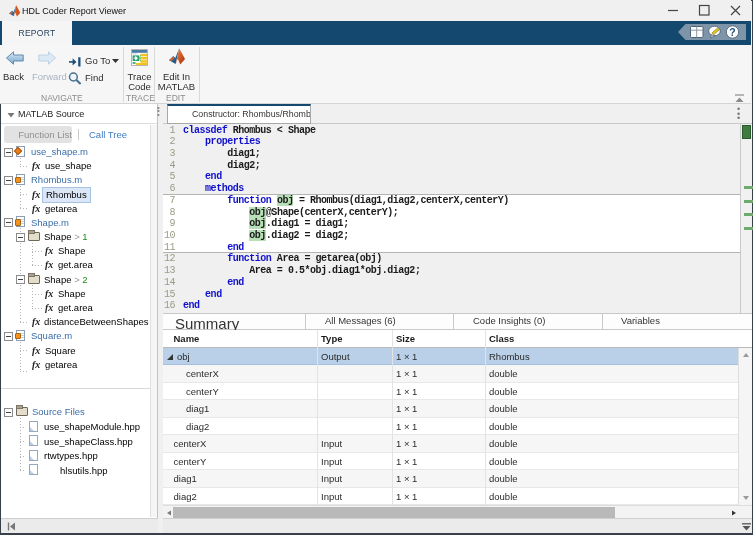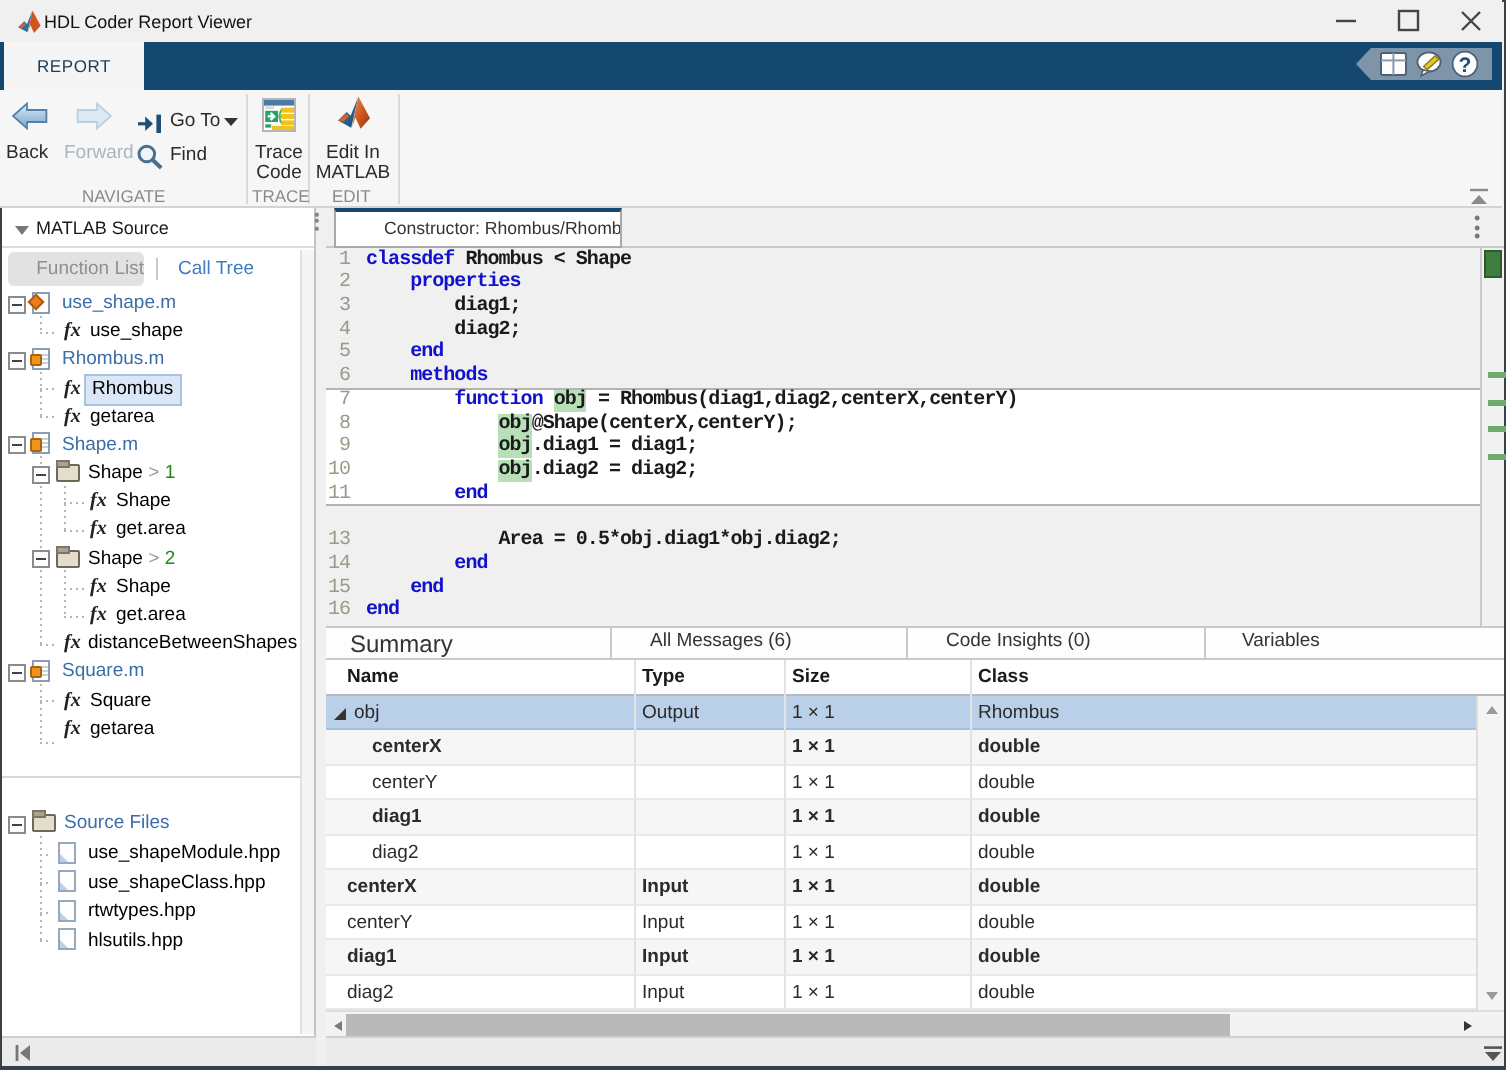--- a/index.html
+++ b/index.html
@@ -51,21 +51,21 @@
   .cline { position:absolute; left:0; height:11.72px; width:577px; white-space:pre; line-height:11.72px; }
   .lnum { position:absolute; left:0; width:12px; text-align:right; color:#9a9a86; font-weight:normal; }
   .ctext { position:absolute; left:20px; color:#1a1a1a; }
   .kw { color:#1111cc; }
   .objhl { background:#b8e0b8; }
   #whiteband { position:absolute; left:0; top:70.4px; width:577px; height:58.6px; background:#fff; border-top:1px solid #b3b3b3; border-bottom:1px solid #b3b3b3; }
   #code-scroll { position:absolute; left:577px; top:20px; width:12px; height:189px; background:#f1f1f1; border-left:1px solid #c9c9c9; }
   
   #botpanel { position:absolute; left:163px; top:313px; width:589px; height:205px; background:#fff; }
   .drow { position:absolute; left:0; width:575px; height:17.44px; font-size:9.5px; line-height:17.4px; color:#2b2b2b; border-bottom:1px solid #e8e8e8; }
-  .stripe { background:#f6f6f6;font-weight:bold; }
+  .stripe { background:#f6f6f6; }
   .colline { position:absolute; top:17px; width:1px; height:488px; background:#e3e3e3; }
   #tbl-vscroll { position:absolute; left:575px; top:35px; width:14px; height:157px; background:#f5f5f5; border-left:1px solid #ddd; }
   #tbl-hscroll { position:absolute; left:0; top:192px; width:589px; height:13px; background:#f3f3f3; border-top:1px solid #ddd; }
   
   #br-strip { position:absolute; left:163px; top:518px; width:589px; height:15px; background:#ebebeb; border-top:1px solid #cfcfcf; }
 </style>
 </head>
 <body>
 <div id="win"></div>
 <div id="titlebar"></div>
@@ -261,21 +261,21 @@
  <div class="trow" style="top:330.5px">
       <s-ipg style="left:28px"></s-ipg>
       <span style="position:absolute;left:43px">use_shapeClass.hpp</span>
     </div>
  <div class="trow" style="top:345px">
       <s-ipg style="left:28px"></s-ipg>
       <span style="position:absolute;left:43px">rtwtypes.hpp</span>
     </div>
  <div class="trow" style="top:359.5px">
       <s-ipg style="left:28px"></s-ipg>
-      <span style="position:absolute;left:43px">hlsutils.hpp</span>
+      <span style="position:absolute;left:59px">hlsutils.hpp</span>
     </div>
  <div class="dot-v" style="left:19px;top:51px;height:11px"></div>
  <div class="dot-h" style="left:19px;top:62px;width:9px"></div>
  <div class="dot-v" style="left:19px;top:79px;height:25px"></div>
  <div class="dot-h" style="left:19px;top:90px;width:9px"></div>
  <div class="dot-h" style="left:19px;top:104px;width:9px"></div>
  <div class="dot-v" style="left:19px;top:121px;height:97px"></div>
  <div class="dot-h" style="left:19px;top:133px;width:4px"></div>
  <div class="dot-h" style="left:19px;top:175px;width:4px"></div>
  <div class="dot-h" style="left:19px;top:218px;width:9px"></div>
@@ -306,39 +306,40 @@
   <div class="cline" style="top:12.2px"><span class="lnum">2</span><span class="ctext">    <span class="kw">properties</span></span></div>
   <div class="cline" style="top:23.9px"><span class="lnum">3</span><span class="ctext">        diag1;</span></div>
   <div class="cline" style="top:35.7px"><span class="lnum">4</span><span class="ctext">        diag2;</span></div>
   <div class="cline" style="top:47.4px"><span class="lnum">5</span><span class="ctext">    <span class="kw">end</span></span></div>
   <div class="cline" style="top:59.1px"><span class="lnum">6</span><span class="ctext">    <span class="kw">methods</span></span></div>
   <div class="cline" style="top:70.8px"><span class="lnum">7</span><span class="ctext">        <span class="kw">function</span> <span class="objhl">obj</span> = Rhombus(diag1,diag2,centerX,centerY)</span></div>
   <div class="cline" style="top:82.5px"><span class="lnum">8</span><span class="ctext">            <span class="objhl">obj</span>@Shape(centerX,centerY);</span></div>
   <div class="cline" style="top:94.3px"><span class="lnum">9</span><span class="ctext">            <span class="objhl">obj</span>.diag1 = diag1;</span></div>
   <div class="cline" style="top:106px"><span class="lnum">10</span><span class="ctext">            <span class="objhl">obj</span>.diag2 = diag2;</span></div>
   <div class="cline" style="top:117.7px"><span class="lnum">11</span><span class="ctext">        <span class="kw">end</span></span></div>
+  <div class="cline" style="top:129.4px"><span class="lnum">12</span><span class="ctext">        <span class="kw">function</span> Area = getarea(obj)</span></div>
   <div class="cline" style="top:141.1px"><span class="lnum">13</span><span class="ctext">            Area = 0.5*obj.diag1*obj.diag2;</span></div>
   <div class="cline" style="top:152.9px"><span class="lnum">14</span><span class="ctext">        <span class="kw">end</span></span></div>
   <div class="cline" style="top:164.6px"><span class="lnum">15</span><span class="ctext">    <span class="kw">end</span></span></div>
   <div class="cline" style="top:176.3px"><span class="lnum">16</span><span class="ctext"><span class="kw">end</span></span></div>
  </div>
  <div id="code-scroll">
   <div class="abs" style="left:1px;top:1px;width:9px;height:14px;background:#3f7d3f;border:1px solid #2d5a2d"></div>
   <div class="abs" style="left:3px;top:62px;width:9px;height:3px;background:#6faa6f"></div>
   <div class="abs" style="left:3px;top:76px;width:9px;height:3px;background:#6faa6f"></div>
   <div class="abs" style="left:3px;top:89px;width:9px;height:3px;background:#6faa6f"></div>
   <div class="abs" style="left:3px;top:103px;width:9px;height:3px;background:#6faa6f"></div>
  </div>
 </div>
 <div id="botpanel">
  <div class="abs" style="left:0;top:0;width:589px;height:17px;background:#fdfdfd;border-top:1px solid #c9c9c9;border-bottom:1px solid #c9c9c9"></div>
  <div class="abs" style="left:142px;top:1px;width:1px;height:15px;background:#c9c9c9"></div>
  <div class="abs" style="left:290px;top:1px;width:1px;height:15px;background:#c9c9c9"></div>
  <div class="abs" style="left:439px;top:1px;width:1px;height:15px;background:#c9c9c9"></div>
- <div class="abs" style="left:12px;top:2px;font-size:12px;color:#333">Summary</div>
+ <div class="abs" style="left:12px;top:2px;font-size:15px;color:#333">Summary</div>
  <div class="abs" style="left:162px;top:2px;font-size:9.5px;color:#333">All Messages (6)</div>
  <div class="abs" style="left:310px;top:2px;font-size:9.5px;color:#333">Code Insights (0)</div>
  <div class="abs" style="left:458px;top:2px;font-size:9.5px;color:#333">Variables</div>
  <div class="abs" style="left:0;top:17px;width:589px;height:18px;background:#fff;border-bottom:1px solid #b9b9b9"></div>
  <div class="abs" style="left:10.5px;top:20px;font-size:9.5px;font-weight:bold;color:#1a1a1a">Name</div>
  <div class="abs" style="left:158px;top:20px;font-size:9.5px;font-weight:bold;color:#1a1a1a">Type</div>
  <div class="abs" style="left:233px;top:20px;font-size:9.5px;font-weight:bold;color:#1a1a1a">Size</div>
  <div class="abs" style="left:326px;top:20px;font-size:9.5px;font-weight:bold;color:#1a1a1a">Class</div>
  <div class="drow" style="top:35px;background:#b9d0e8;border-bottom:1px solid #a3c0de">
    <svg class="abs" style="left:3px;top:5px" width="8" height="8" viewBox="0 0 8 8">

